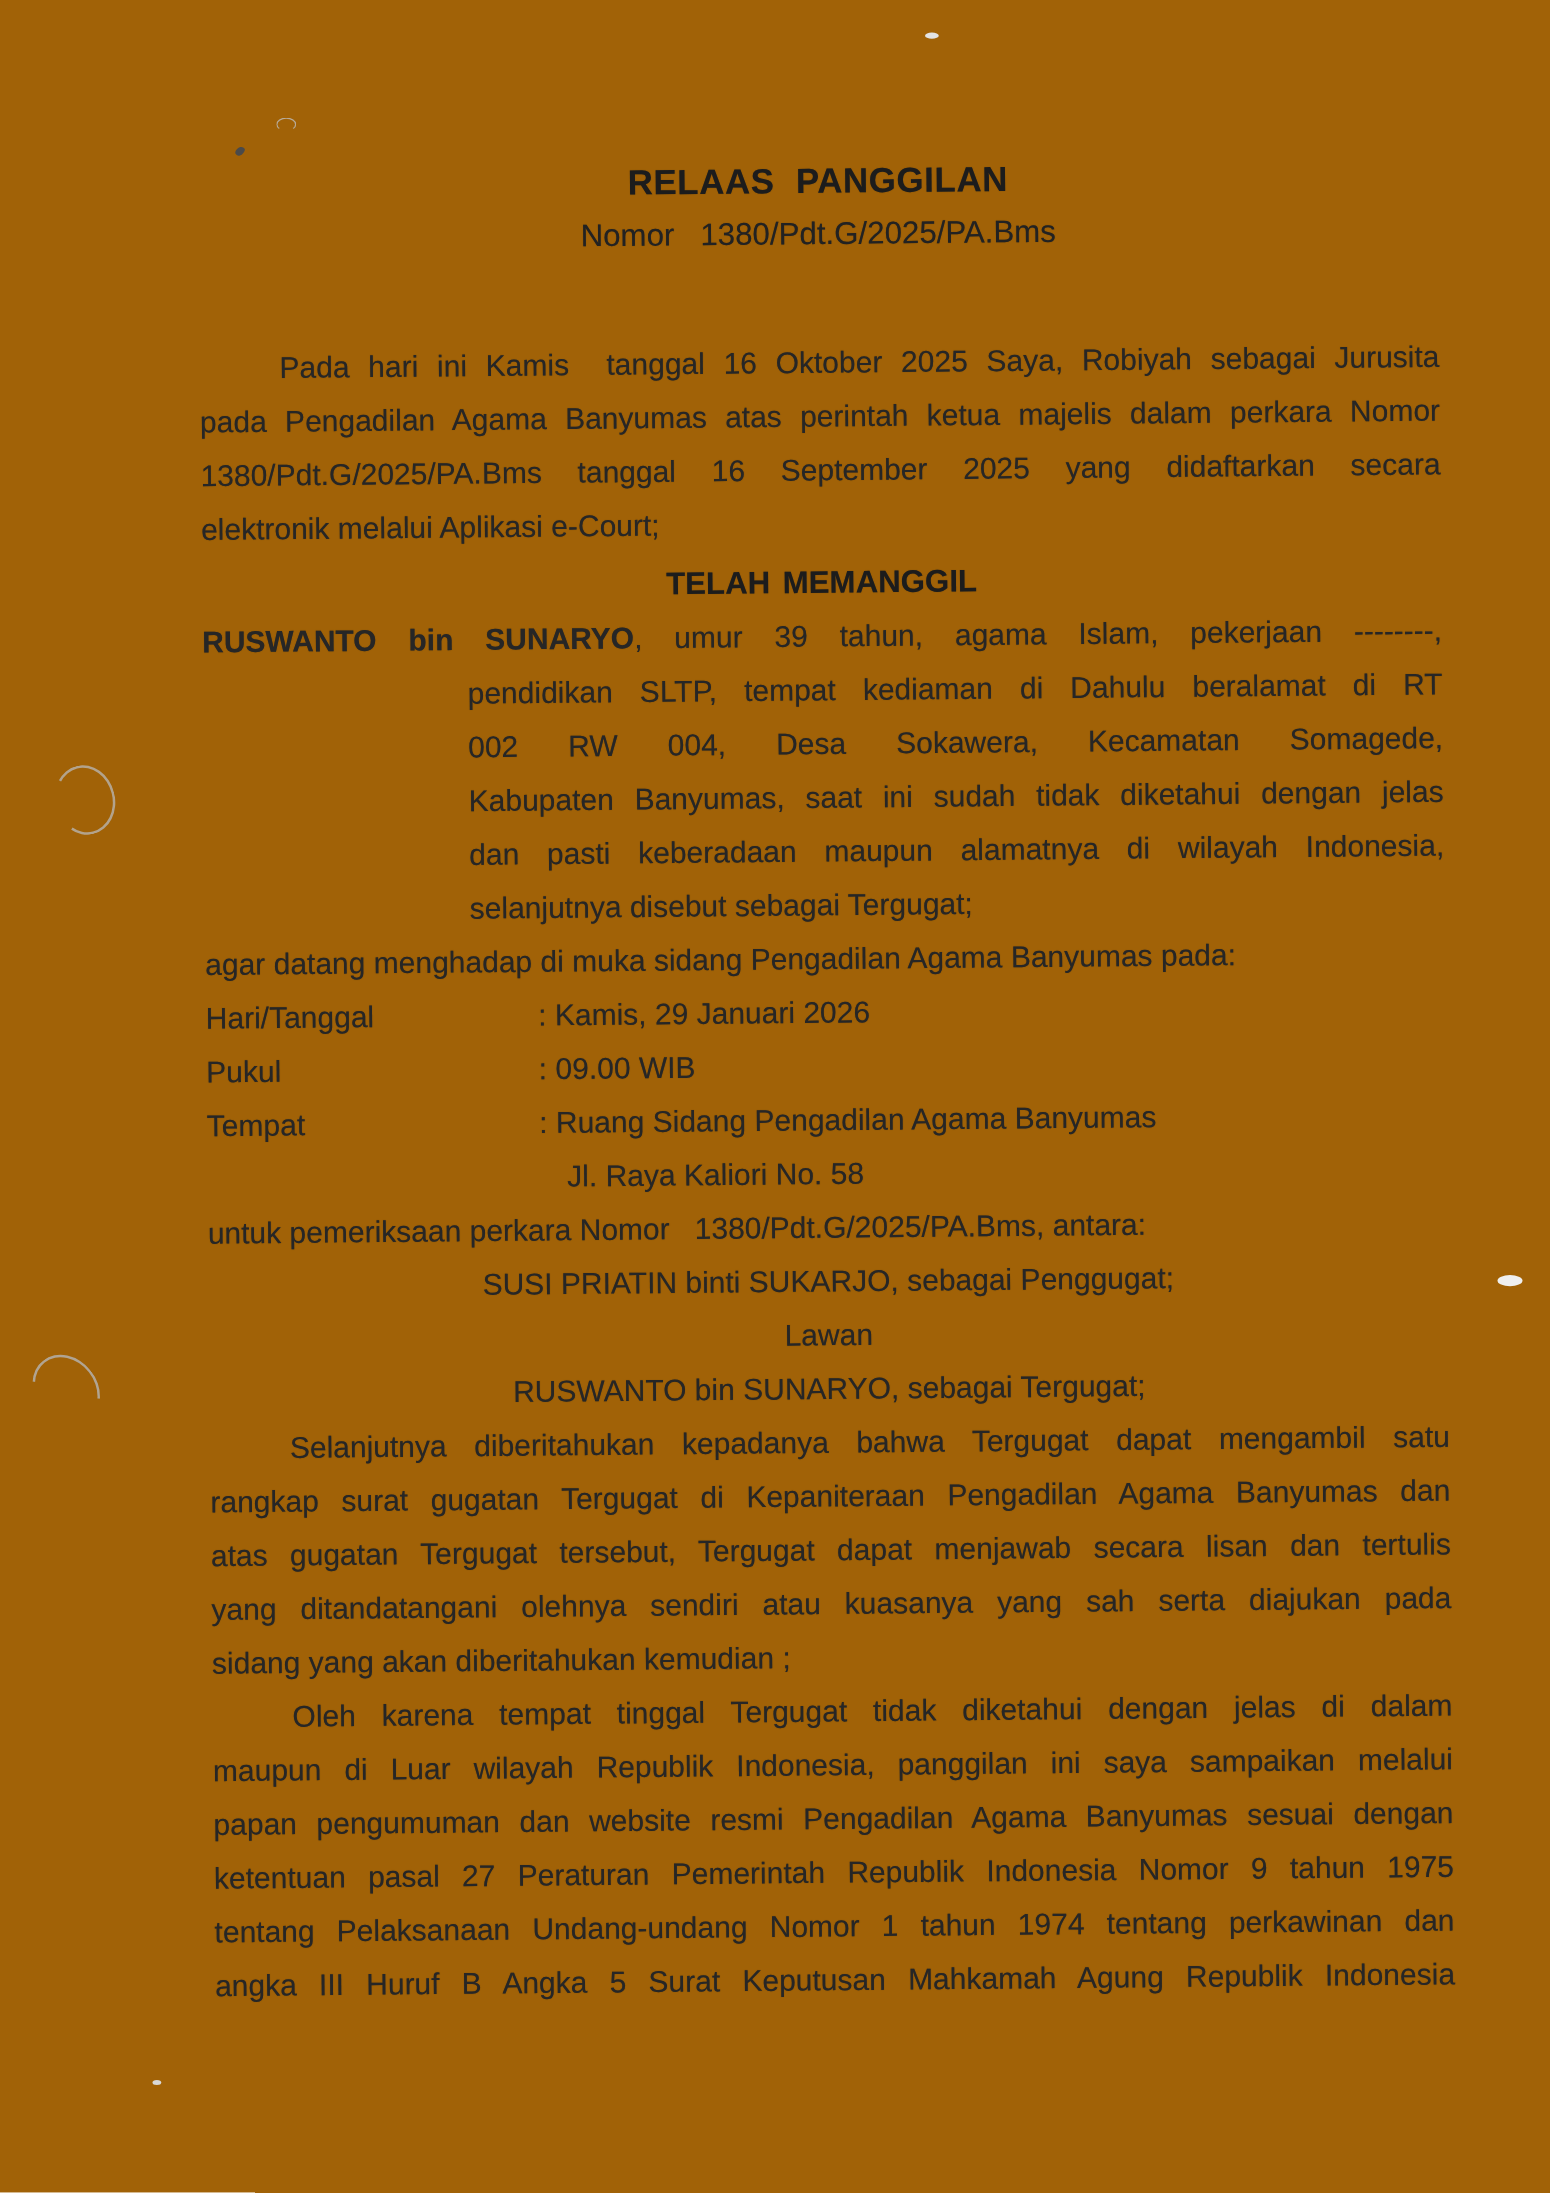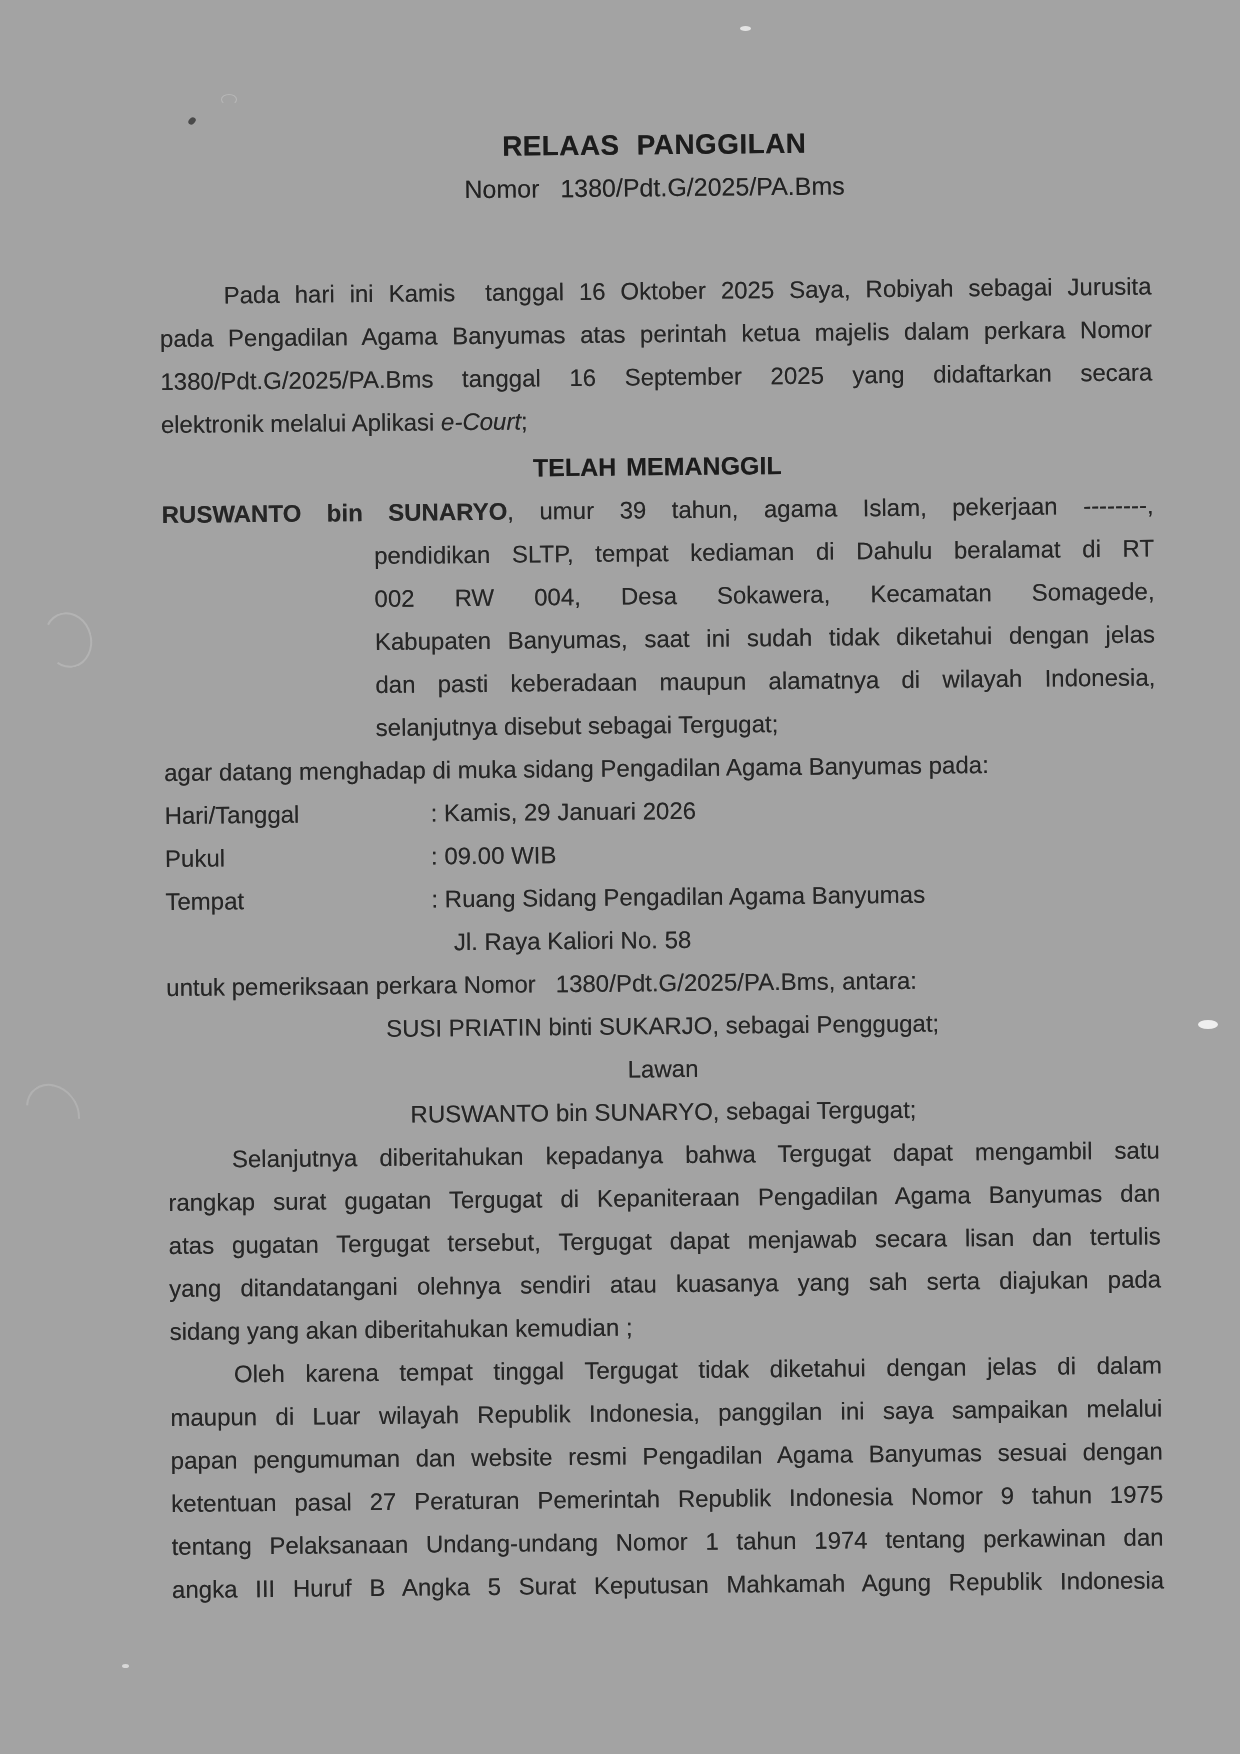--- a/index.html
+++ b/index.html
@@ -4,21 +4,21 @@
 <style>
   html, body {
     margin: 0;
     padding: 0;
     background: #ffffff;
   }
   .page {
     position: relative;
     width: 1240px;
     height: 1754px;
-    background: #a3a3a3;
+    background: #a16207;
     overflow: hidden;
     font-family: "Liberation Sans", sans-serif;
     color: #262626;
   }
   .content {
     position: absolute;
     left: 158px;
     top: 128px;
     width: 992px;
     transform: rotate(-0.55deg);
@@ -30,21 +30,21 @@
     line-height: 43px;
     white-space: normal;
   }
   .just {
     text-align: justify;
     text-align-last: justify;
     -moz-text-align-last: justify;
   }
   .center { text-align: center; }
   .bold { font-weight: 700; }
-  .italic { font-style: italic; }
+  .italic { }
   .title-line {
     font-size: 28px;
     font-weight: 700;
     letter-spacing: 0.4px;
     word-spacing: 9px;
     color: #1c1c1c;
   }
   .number-line {
     font-size: 25px;
     color: #222222;

